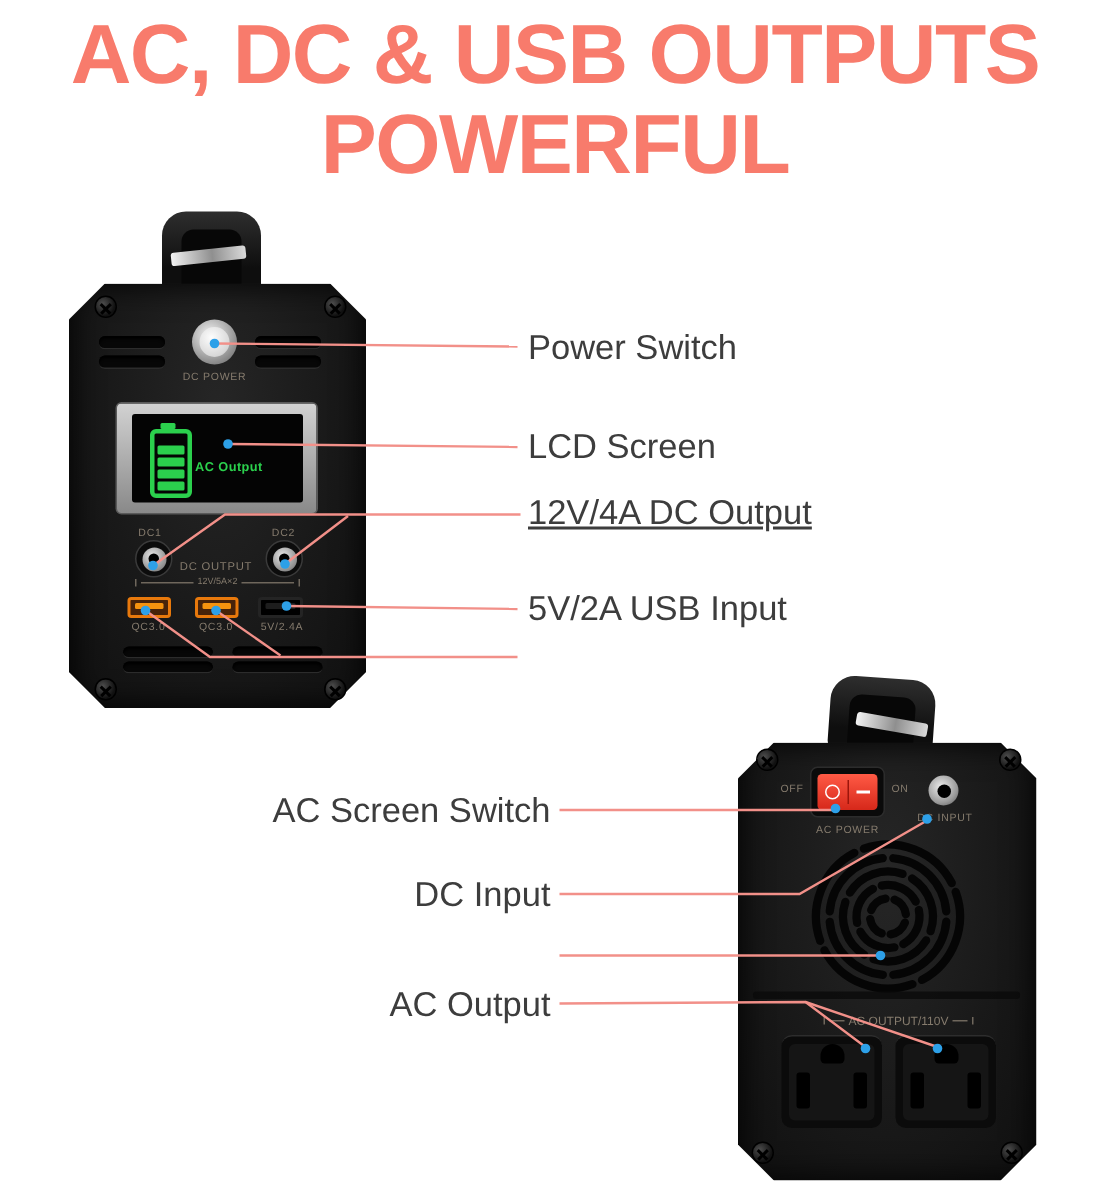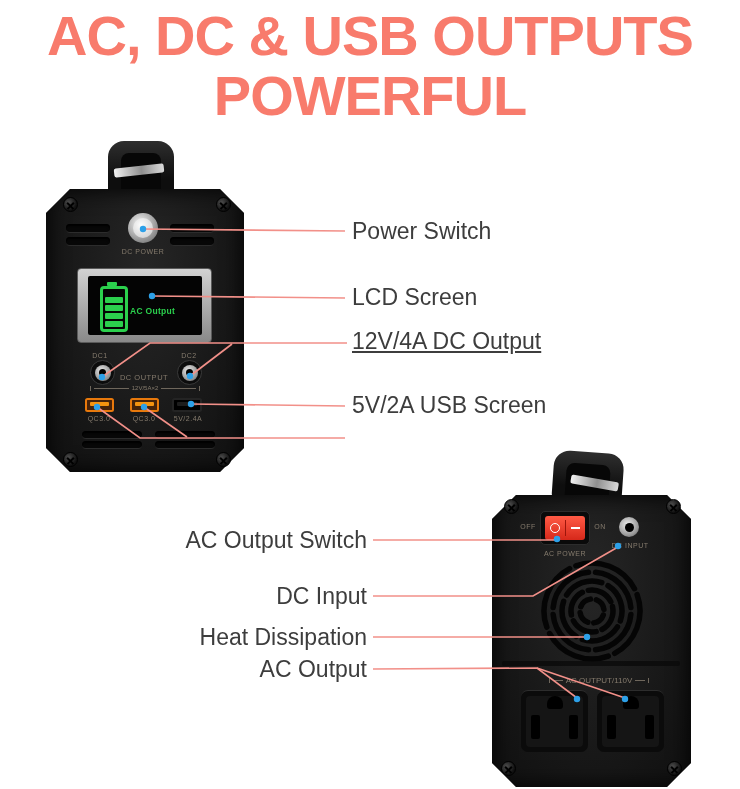--- a/index.html
+++ b/index.html
@@ -183,21 +183,21 @@
   <div class="panel-text" style="left:170px;top:415px;width:36px;font-size:7px;">5V/2.4A</div>
 
   <div class="vent" style="left:82px;top:431px;width:60px;height:7px;"></div>
   <div class="vent" style="left:82px;top:441px;width:60px;height:7px;"></div>
   <div class="vent" style="left:155px;top:431px;width:60px;height:7px;"></div>
   <div class="vent" style="left:155px;top:441px;width:60px;height:7px;"></div>
 
   <div class="callout-label right" style="top:284px;">LCD Screen</div>
   <div class="callout-label right" style="top:218px;">Power Switch</div>
   <div class="callout-label right" style="top:328px;text-decoration:underline;">12V/4A DC Output</div>
-  <div class="callout-label right" style="top:392px;">5V/2A USB Screen</div>
+  <div class="callout-label right" style="top:392px;">5V/2A USB Input</div>
 
   <div class="handle" style="left:553px;top:452px;width:70px;height:50px;transform:rotate(4deg);">
     <div class="hole"></div>
     <div class="clasp" style="left:18px;top:26px;width:48px;transform:rotate(6deg);"></div>
   </div>
 
   <div class="dev-body" style="left:492px;top:495px;width:199px;height:292px;"></div>
 
   <div class="screw" style="left:504px;top:499px;"></div>
   <div class="screw" style="left:666px;top:499px;"></div>
@@ -248,23 +248,22 @@
       <div class="slot l"></div>
       <div class="slot r"></div>
   </div>
   <div class="outlet" style="left:597px;top:690px;">
     <div class="face"></div>
       <div class="ground"></div>
       <div class="slot l"></div>
       <div class="slot r"></div>
   </div>
 
-  <div class="callout-label left" style="top:527px;">AC Output Switch</div>
+  <div class="callout-label left" style="top:527px;">AC Screen Switch</div>
   <div class="callout-label left" style="top:583px;">DC Input</div>
-  <div class="callout-label left" style="top:624px;">Heat Dissipation</div>
   <div class="callout-label left" style="top:656px;">AC Output</div>
 
   <svg class="overlay" viewBox="0 0 740 789">
     <g stroke="#f29089" stroke-width="1.6" fill="none">
       <path d="M143,229 L345,231"></path>
       <path d="M152,296 L345,298"></path>
       <path d="M102,377 L150,343 L347,343"></path>
       <path d="M190,376 L232,344"></path>
       <path d="M191,404 L345,406"></path>
       <path d="M97,407 L140,438 L345,438"></path>

